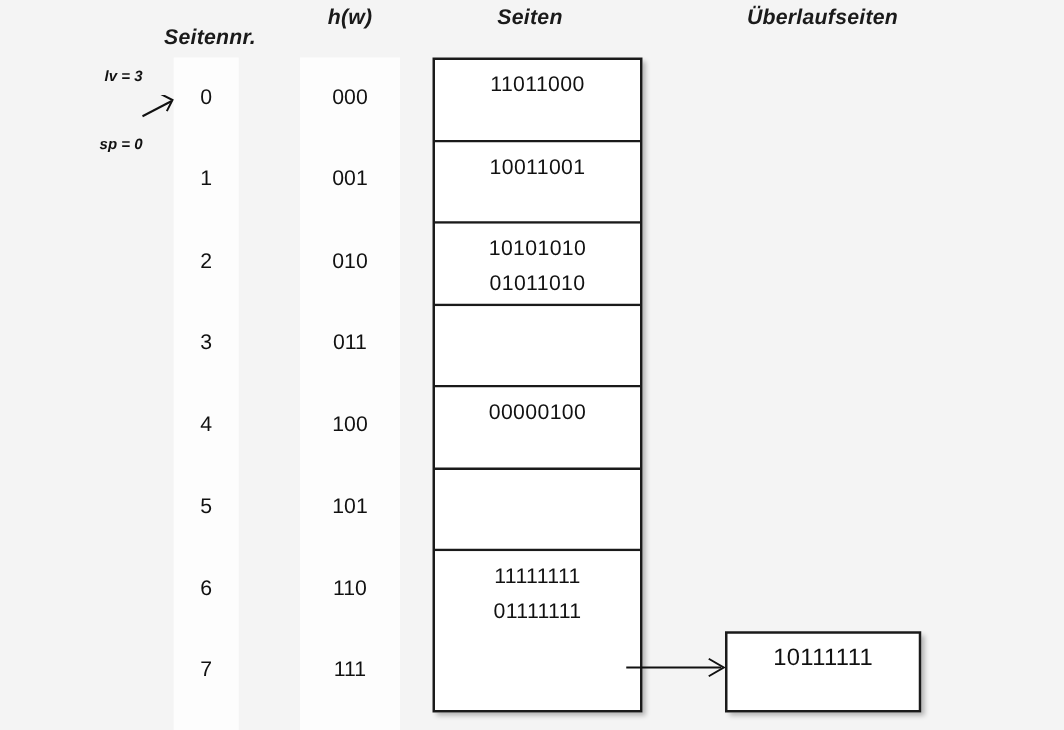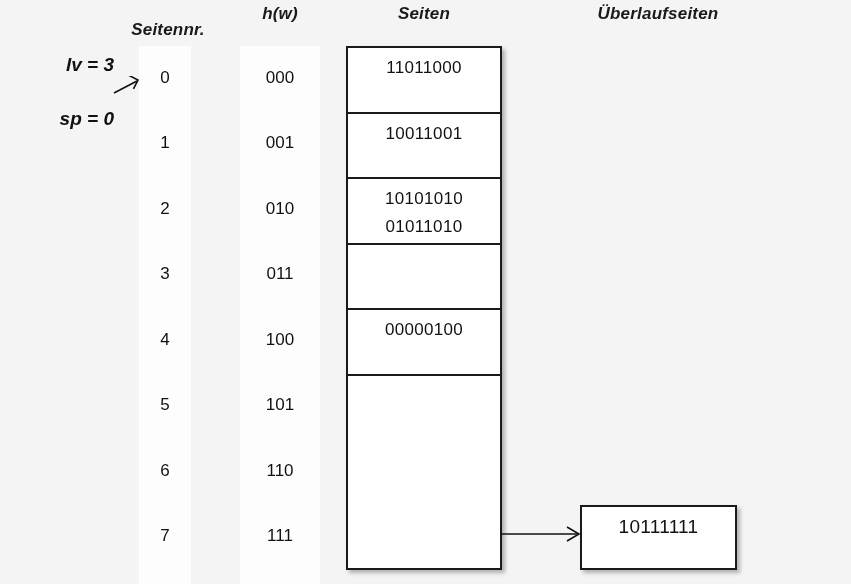--- a/index.html
+++ b/index.html
@@ -45,21 +45,21 @@
   .hdr-seitennr      { left: 108px; top: 20px; width: 120px; }
   .hdr-hw            { left: 240px; top: 4px; width: 80px; }
   .hdr-seiten        { left: 346px; top: 4px; width: 156px; }
   .hdr-ueberlauf     { left: 560px; top: 4px; width: 196px; }
 
   
   .annot {
     position: absolute;
     font-style: italic;
     font-weight: bold;
-    font-size: 19px;
+    font-size: 12px;
     color: #111111;
     white-space: nowrap;
     text-align: right;
   }
   .annot-lv { left: 18px; top: 54px; width: 96px; }
   .annot-sp { left: 18px; top: 80px; width: 96px; margin-top: 28px; }
 
   .annot-arrow {
     position: absolute;
     left: 112px;
@@ -78,21 +78,21 @@
     white-space: nowrap;
   }
   .cell-seitennr { left: 139px; width: 52px; }
   .cell-hw       { left: 240px; width: 80px; }
 
   
   #bucket-table {
     position: absolute;
     left: 346px;
     top: 46px;
-    width: 156px;
+    width: 168px;
     height: 524px;
     border: 2px solid #1a1a1a;
     background: #ffffff;
     box-sizing: border-box;
     box-shadow: 3px 3px 4px rgba(0,0,0,0.28);
   }
   .bucket-row {
     position: relative;
     height: 65.5px;
     box-sizing: border-box;
@@ -197,20 +197,24 @@
       </div>
       <div class="bucket-row">
         <div class="bucket-entry">10101010</div>
         <div class="bucket-entry">01011010</div>
       </div>
       <div class="bucket-row"></div>
       <div class="bucket-row">
         <div class="bucket-entry">00000100</div>
       </div>
       <div class="bucket-row"></div>
+      <div class="bucket-row">
+        <div class="bucket-entry">11111111</div>
+        <div class="bucket-entry">01111111</div>
+      </div>
     </div>
 
   <svg class="connector" viewBox="0 0 84 28">
     <line x1="2" y1="14" x2="78" y2="14" stroke="#111111" stroke-width="1.6"></line>
     <polyline points="68,7 80,14 68,21" fill="none" stroke="#111111" stroke-width="1.6"></polyline>
   </svg>
 
   <div id="overflow-area">
       <div class="overflow-box">
         <div class="overflow-entry">10111111</div>

